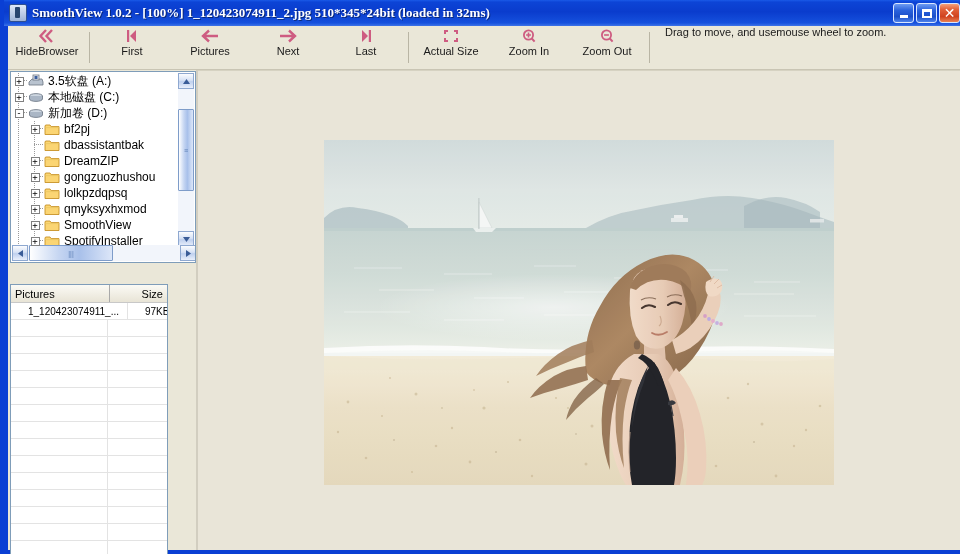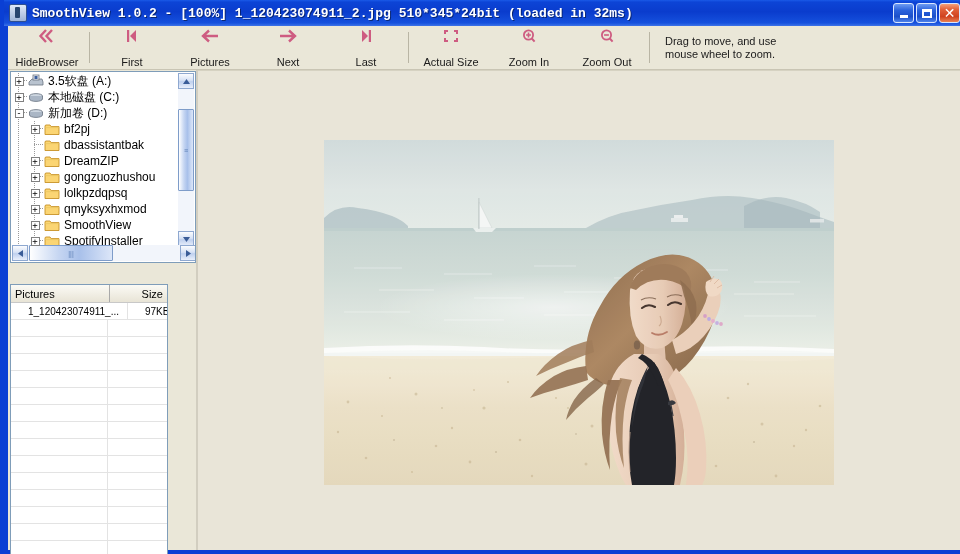--- a/index.html
+++ b/index.html
@@ -27,21 +27,21 @@
     width:16px;height:16px;margin-left:5px;margin-right:5px;
     background:linear-gradient(180deg,#dfe8f8,#9fb4d8);
     border:1px solid #30508f;border-radius:2px;
     position:relative;flex:none;
   }
   .title-icon:after{
     content:"";position:absolute;left:5px;top:2px;width:5px;height:11px;
     background:#28456f;border-radius:1px;
   }
   .title-text{
-    color:#ffffff;font-family:Liberation Mono, monospace;
+    color:#ffffff;font-family:Liberation Serif, serif;
     font-size:13px;font-weight:bold;white-space:nowrap;letter-spacing:0px;
     text-shadow:1px 1px 0 rgba(0,0,0,.45);
   }
   .winbtns{position:absolute;right:4px;top:3px;display:flex;gap:2px;}
   .wbtn{
     width:21px;height:20px;border-radius:3px;
     border:1px solid #d8e6ff;
     display:flex;align-items:center;justify-content:center;
     background:linear-gradient(180deg,#6d9bf2 0%,#2a62dc 35%,#1b4fc9 70%,#4d82ea 100%);
     box-sizing:border-box;
@@ -55,28 +55,28 @@
 
   
   .toolbar{
     position:absolute;left:4px;top:26px;width:952px;height:44px;
     background:#EAE7D8;
     display:flex;align-items:stretch;
     border-bottom:1px solid #c9c5b4;
     box-sizing:border-box;
   }
   .tbtn{
-    width:78px;display:flex;flex-direction:column;align-items:center;justify-content:space-between;
+    width:78px;display:flex;flex-direction:column;align-items:center;justify-content:flex-start;
     cursor:default;
   }
   .tbtn .ic{height:19px;display:flex;align-items:center;justify-content:center;}
   .tbtn .lb{font-size:11px;color:#1a1a1a;line-height:13px;white-space:nowrap;}
   .tsep{width:1px;background:#b9b5a4;margin:6px 3px 6px 3px;}
   .tip{
-    display:flex;flex-direction:column;justify-content:center;
+    display:flex;flex-direction:row;justify-content:center;
     margin-left:12px;font-size:11px;color:#1a1a1a;line-height:13px;white-space:nowrap;
   }
   .ico{display:block;}
 
   
   .browser{
     position:absolute;left:4px;top:70px;width:190px;height:480px;
     background:#EAE7D8;box-sizing:border-box;
   }
   .treebox{

